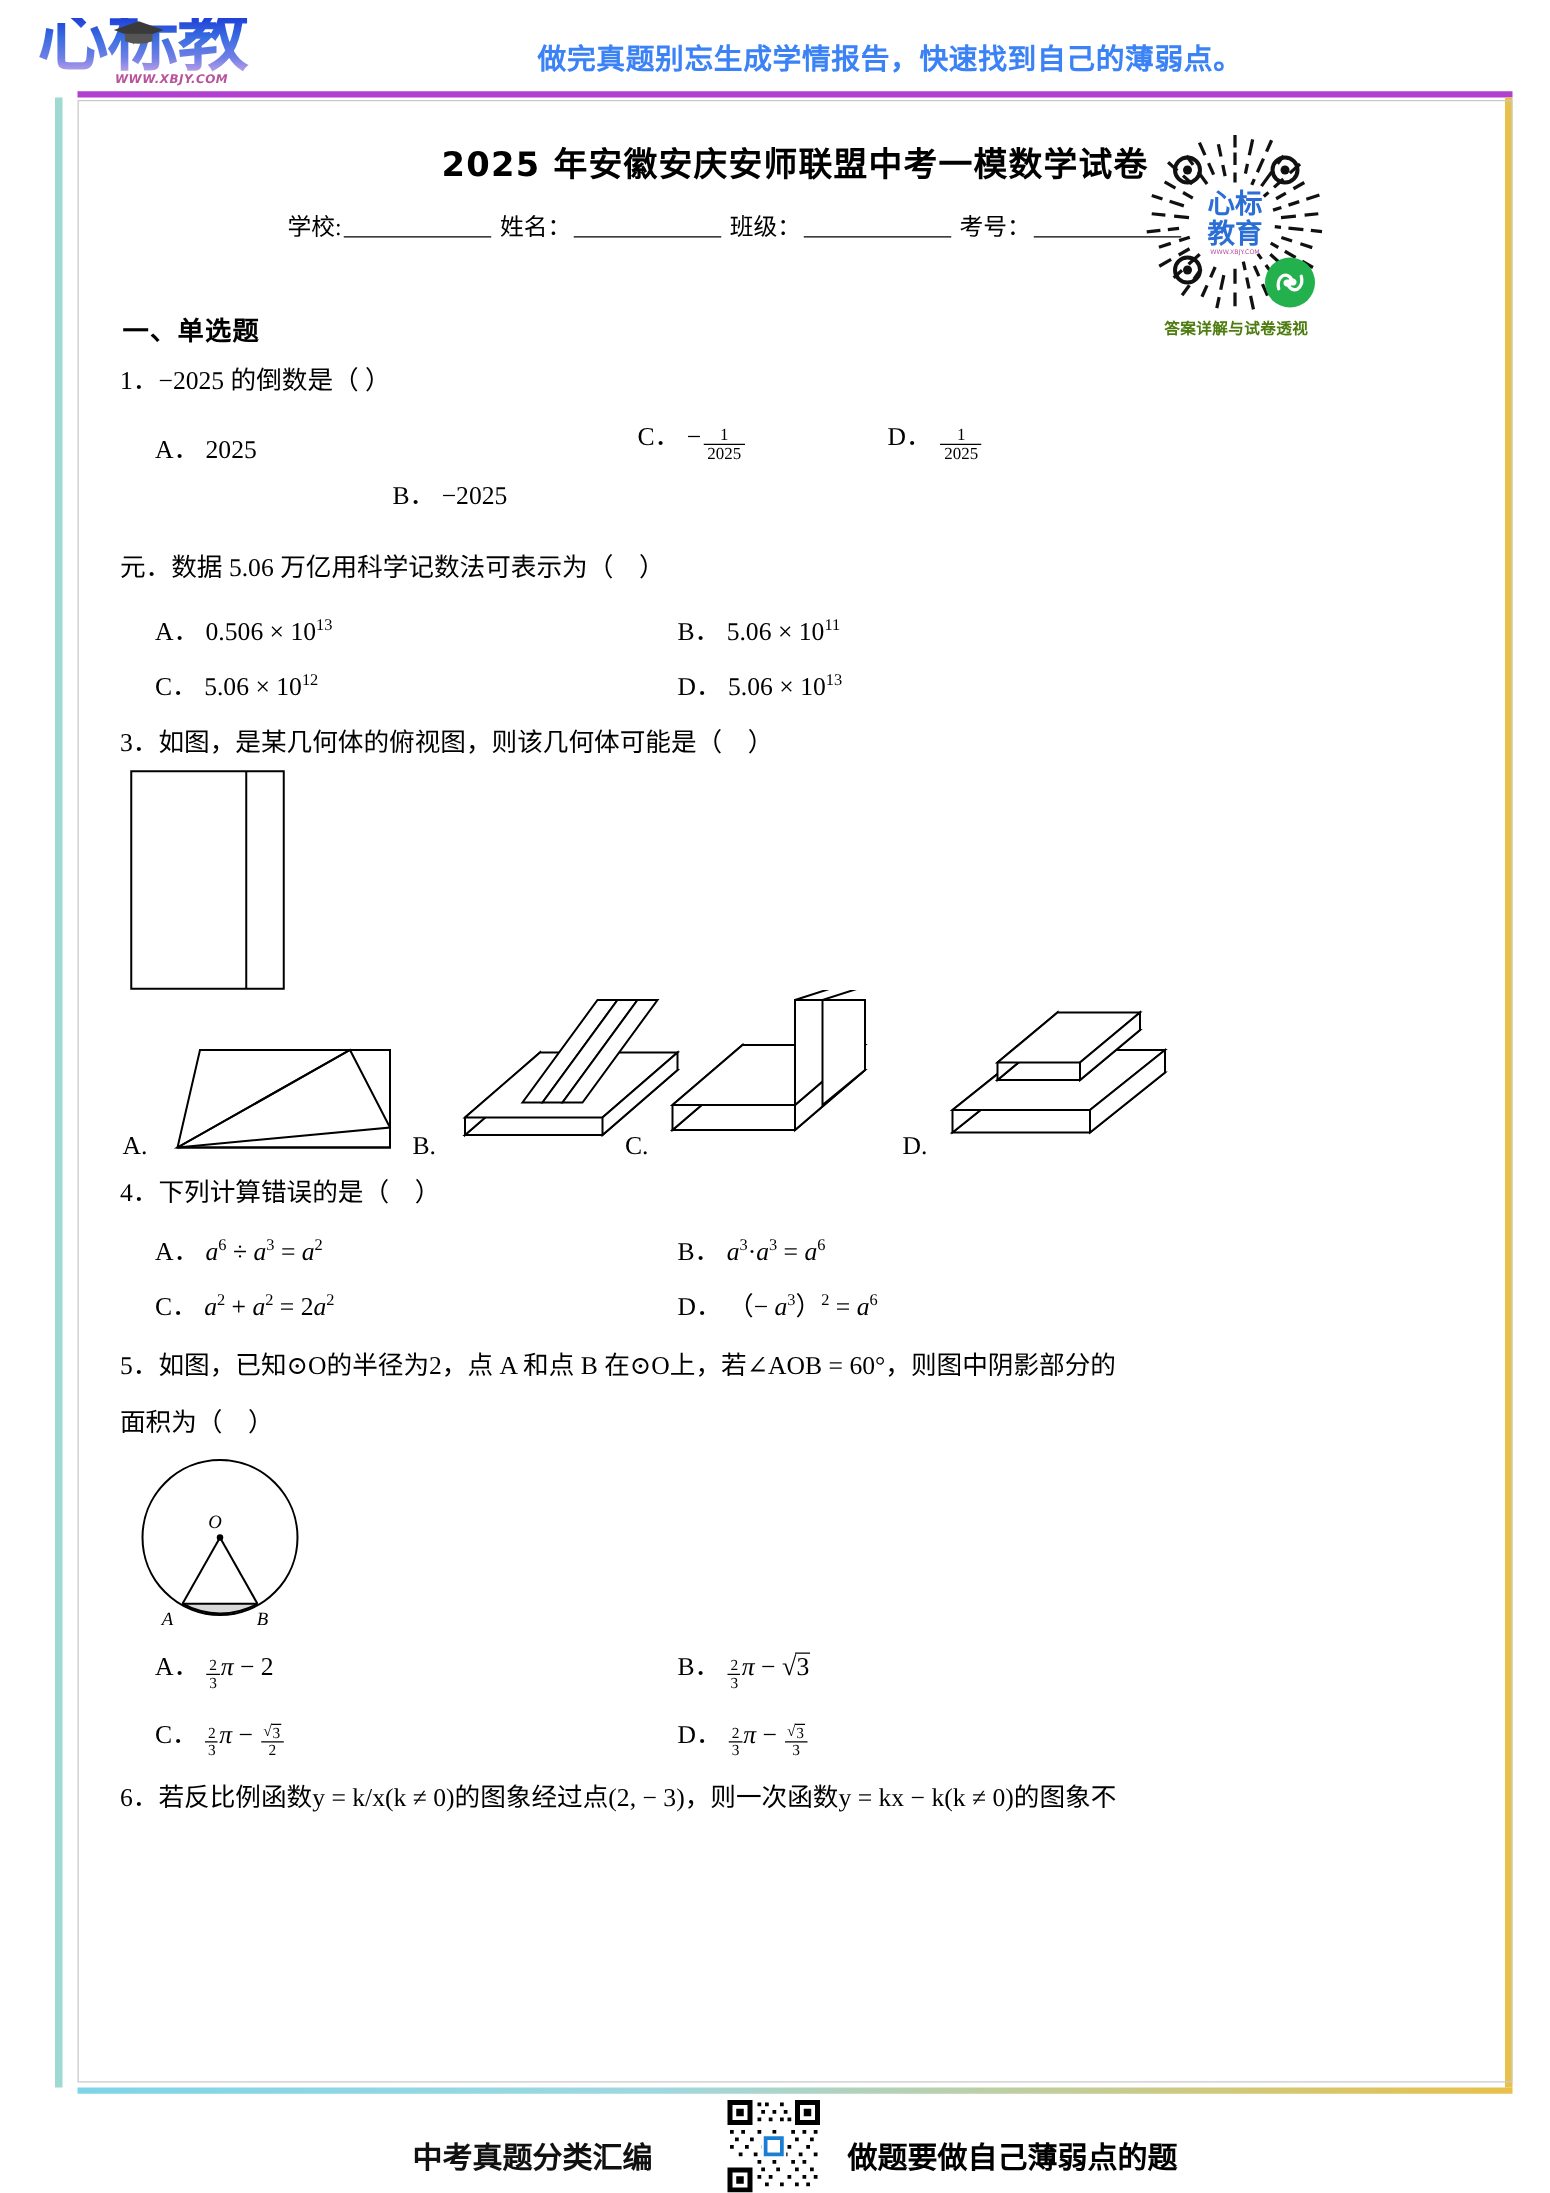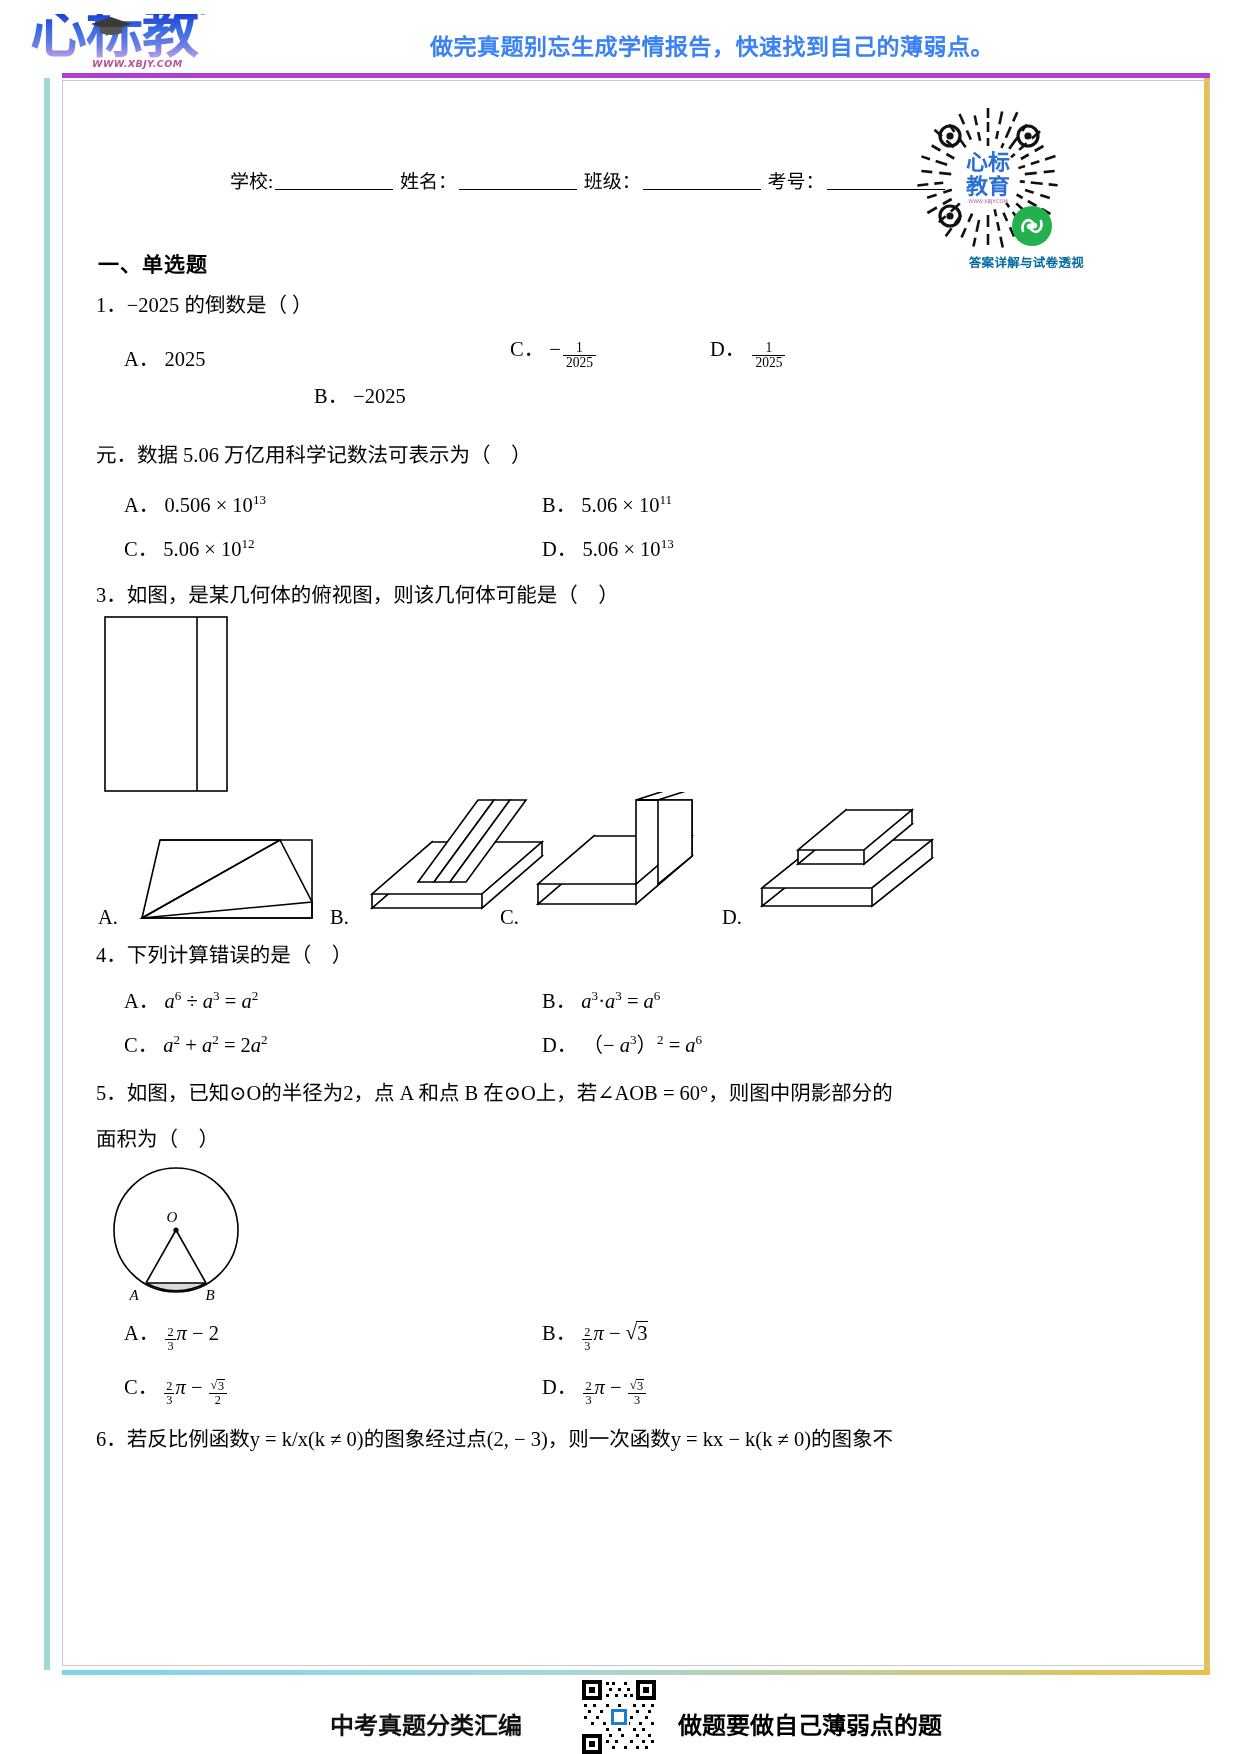--- a/index.html
+++ b/index.html
@@ -65,23 +65,23 @@
     position:absolute;left:168px;top:86px;
     font-size:19px;letter-spacing:0px;white-space:nowrap;
   }
   .id-line .blank{
     display:inline-block;border-bottom:1px solid #000;width:118px;height:17px;
     vertical-align:-2px;margin:0 2px;
   }
   
   #qr-block{position:absolute;left:846px;top:18px;width:160px;height:190px;}
   #qr-caption{
-    position:absolute;left:832px;top:172px;width:190px;text-align:right;
+    position:absolute;left:832px;top:172px;width:190px;text-align:center;
     font-family:"DejaVu Sans","Liberation Sans",sans-serif;
-    font-size:12.5px;font-weight:bold;color:#0369a1;letter-spacing:.3px;
+    font-size:12.5px;font-weight:bold;color:#4d7c0f;letter-spacing:.3px;
   }
   #wechat-badge{
     position:absolute;left:104px;top:108px;width:40px;height:40px;
     border-radius:50%;background:#22b14c;
   }
   
   .section-head{
     position:absolute;font-family:"DejaVu Sans","Liberation Sans",sans-serif;
     font-size:21px;font-weight:bold;letter-spacing:1px;
   }
@@ -136,20 +136,21 @@
   <div id="header-slogan">做完真题别忘生成学情报告，快速找到自己的薄弱点。</div>
   <div id="header-rule"></div>
 </div>
 
 <div id="frame-left"></div>
 <div id="frame-right"></div>
 <div id="frame-inner"></div>
 
 <div id="paper">
 
+  <div class="paper-title">2025 年安徽安庆安师联盟中考一模数学试卷</div>
 
   <div class="id-line">
     <span>学校:</span><span class="blank"></span>
     <span>姓名：</span><span class="blank"></span>
     <span>班级：</span><span class="blank"></span>
     <span>考号：</span><span class="blank"></span>
   </div>
 
   <div id="qr-block">
     <svg viewBox="0 0 160 160" width="160" height="160">

